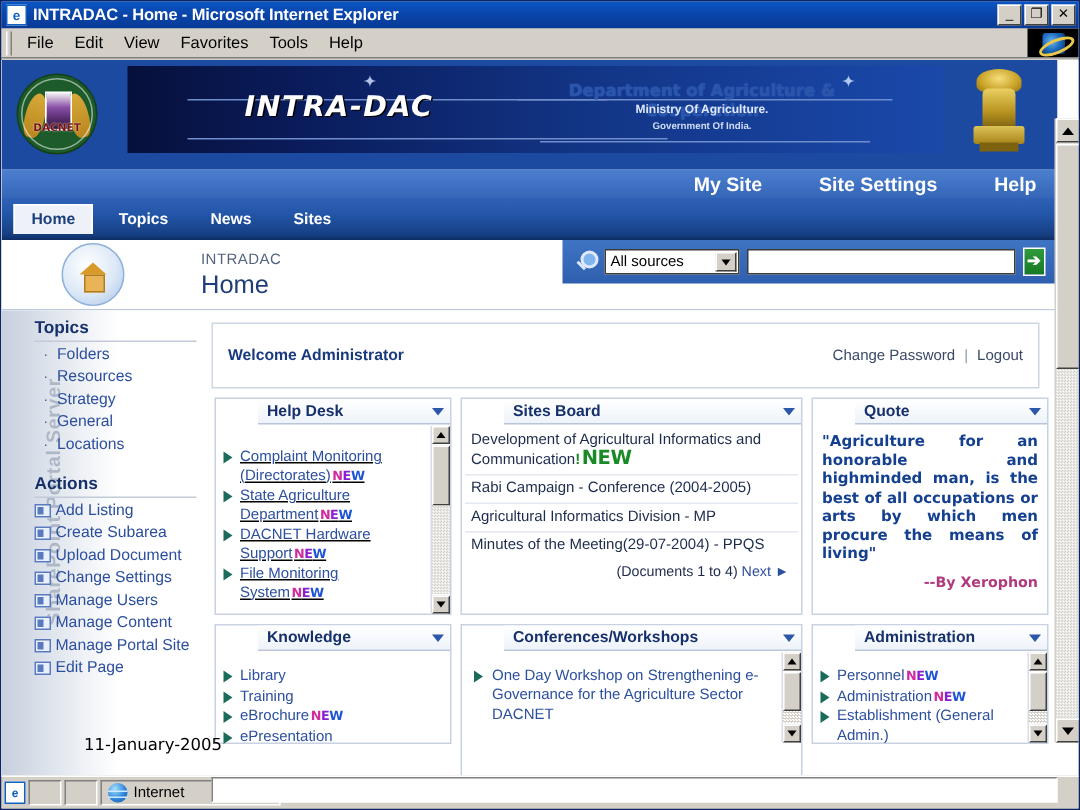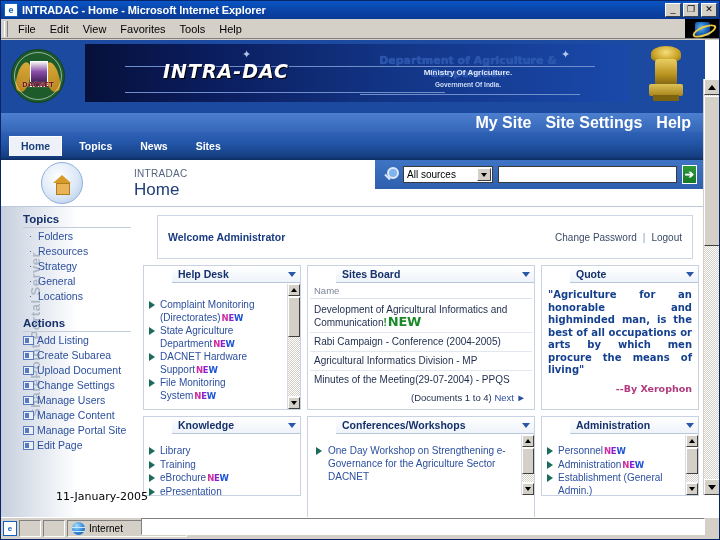--- a/index.html
+++ b/index.html
@@ -198,22 +198,23 @@
   }
 
   
   .toplinks {
     height: 19px;
     background: linear-gradient(180deg,#4c80cf 0%,#3566b8 100%);
     display: flex; align-items: center; justify-content: flex-end;
     padding-right: 14px; gap: 14px;
   }
   .toplinks a {
-    color: #fff; font-size: 16px; font-weight: bold;
+    color: #fff; font-size: 13px; font-weight: bold;
     text-decoration: none;
+    margin-left: 24px;
   }
   .tabsbar {
     height: 24px;
     background: linear-gradient(180deg,#2f62b6 0%,#2356a8 45%,#164084 100%);
     display: flex; align-items: flex-end;
     padding-left: 8px;
     position: relative;
   }
   .tab {
     font-size: 10.5px; font-weight: bold; color: #fff;
@@ -374,21 +375,21 @@
   }
 
   
   .main {
     position: absolute; left: 140px; top: 0;
     width: 564px; height: 333px;
     background: #fff;
     padding: 0;
   }
   .welcome-box {
-    margin: 8px 12px 0 16px;
+    margin: 8px 12px 0 0;
     height: 44px;
     border: 1px solid #cdd6e4;
     background: #fff;
     display: flex; align-items: center;
     padding: 0 10px;
     position: relative;
   }
   .welcome-text {
     font-size: 10.5px; font-weight: bold; color: #1a3a80;
   }
@@ -759,21 +760,21 @@
           <div class="wp-grid">
 
             <div class="wp-row">
 
               <div class="webpart wp-a" style="height:145px;">
                 <div class="wp-head">
                   <div class="wp-title">Help Desk</div>
                   <div class="wp-menu-arrow"></div>
                 </div>
                 <div class="wp-body" style="height:127px;">
-                  <div style="padding-top:12px;">
+                  <div style="padding-top:12px;text-decoration:underline;">
                     <div class="li">
                       <span class="tri"></span>
                       <span>Complaint Monitoring (Directorates)</span><span class="newbadge"><span class="n">N</span><span class="e">E</span><span class="w">W</span></span>
                     </div>
                     <div class="li">
                       <span class="tri"></span>
                       <span>State Agriculture Department</span><span class="newbadge"><span class="n">N</span><span class="e">E</span><span class="w">W</span></span>
                     </div>
                     <div class="li">
                       <span class="tri"></span>
@@ -796,21 +797,20 @@
                   </div>
                 </div>
               </div>
 
               <div class="webpart wp-b" style="height:145px;">
                 <div class="wp-head">
                   <div class="wp-title">Sites Board</div>
                   <div class="wp-menu-arrow"></div>
                 </div>
                 <div class="wp-body" style="height:127px;padding:2px 2px 0 2px;">
-                  <div class="nb-colhead">Name</div>
                   <div class="nb-item">
                     <span>Development of Agricultural Informatics and Communication</span><span class="imp">!</span><span class="newbadge" style="font-size:13px;"><span style="color:#1a8a28">NEW</span></span>
                   </div>
                   <div class="nb-item">
                     <span>Rabi Campaign - Conference (2004-2005)</span>
                   </div>
                   <div class="nb-item">
                     <span>Agricultural Informatics Division - MP</span>
                   </div>
                   <div class="nb-item" style="border-bottom:none;">

